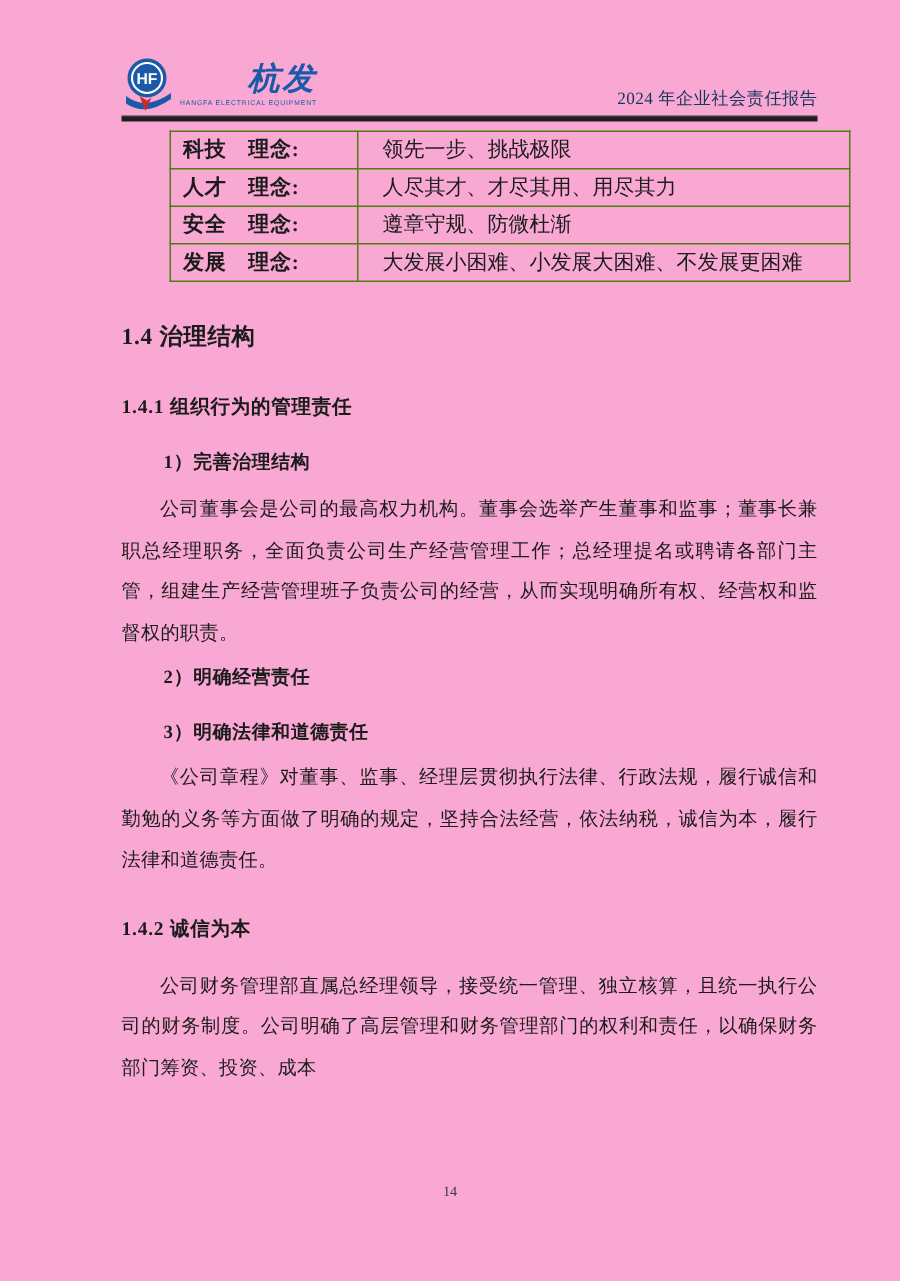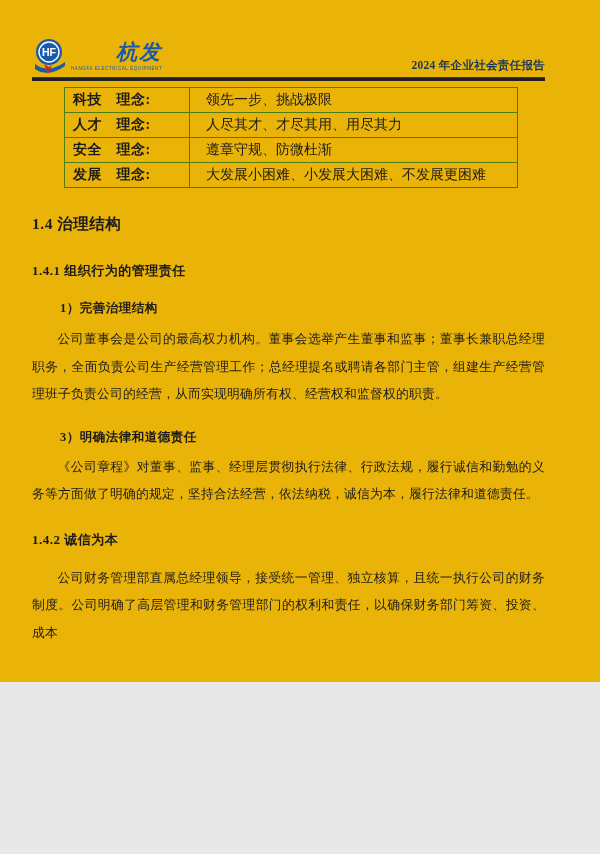--- a/index.html
+++ b/index.html
@@ -1,36 +1,36 @@
 <!DOCTYPE html>
 <html><head>
 <meta charset="utf-8">
 <style>
   * { margin:0; padding:0; box-sizing:border-box; }
   html,body { background:#e8e8e8; }
   .page {
-    width:600px; height:682px; background:#eab308; margin:0 auto;
+    width:600px; height:854px; background:#f9a8d4; margin:0 auto;
     font-family:"Liberation Serif","DejaVu Serif",serif;
-    color:#1b1b1b; position:relative; padding:34px 55px 0 32px; overflow:hidden;
+    color:#1b1b1b; position:relative; padding:34px 55px 0 81px; overflow:hidden;
   }
   
   .header { display:flex; justify-content:space-between; align-items:flex-end; height:42px; }
   .logo { display:flex; align-items:flex-start; gap:5px; }
   .logo-badge { position:relative; width:34px; height:38px; flex:0 0 auto; }
   .logo-text-block { display:flex; flex-direction:column; padding-top:3px;align-items:flex-end; }
   .logo-wordmark {
     font-size:21px; font-weight:bold; font-style:italic; line-height:23px;
     color:#1b5aa8; letter-spacing:2px; font-family:"Liberation Serif",serif;
   }
   .logo-caption {
     font-size:4.5px; color:#1b5aa8; letter-spacing:0.6px; margin-top:2px;
     font-family:"Liberation Sans",sans-serif; white-space:nowrap;
   }
   .report-title {
-    font-size:11.5px; font-weight:bold; color:#17365d; padding-bottom:3px;
+    font-size:11.5px; font-weight:normal; color:#17365d; padding-bottom:3px;
     letter-spacing:0.3px; white-space:nowrap;
   }
   .header-rule { margin-top:1px; border-top:1px solid #3a3a3a; height:3px; border-bottom:3px solid #1f1f1f; }
   
   .concepts-table { border-collapse:collapse; margin:6px 0 0 32px; width:454px; table-layout:fixed; }
   .concepts-table td { border:1px solid #4d7c0f; height:25px; font-size:14px; vertical-align:middle; }
   .concepts-table td.cell-label { width:125px; font-weight:bold; padding-left:8px; letter-spacing:0.5px; }
   .concepts-table td.cell-value { padding-left:16px; }
   
   .h1-title { font-size:15.5px; font-weight:bold; margin:26px 0 0 0; letter-spacing:0.5px; }
@@ -95,20 +95,21 @@
     </tbody>
   </table>
 
   <div class="h1-title">1.4 治理结构</div>
 
   <div class="h2-title">1.4.1 组织行为的管理责任</div>
 
   <div class="item-heading">1）完善治理结构</div>
   <div class="para first">公司董事会是公司的最高权力机构。董事会选举产生董事和监事；董事长兼职总经理职务，全面负责公司生产经营管理工作；总经理提名或聘请各部门主管，组建生产经营管理班子负责公司的经营，从而实现明确所有权、经营权和监督权的职责。</div>
 
+  <div class="item-heading second">2）明确经营责任</div>
 
   <div class="item-heading third">3）明确法律和道德责任</div>
   <div class="para">《公司章程》对董事、监事、经理层贯彻执行法律、行政法规，履行诚信和勤勉的义务等方面做了明确的规定，坚持合法经营，依法纳税，诚信为本，履行法律和道德责任。</div>
 
   <div class="h2-title finance">1.4.2 诚信为本</div>
   <div class="para p4">公司财务管理部直属总经理领导，接受统一管理、独立核算，且统一执行公司的财务制度。公司明确了高层管理和财务管理部门的权利和责任，以确保财务部门筹资、投资、成本</div>
 
   <div class="page-number">14</div>
 
 </div>

